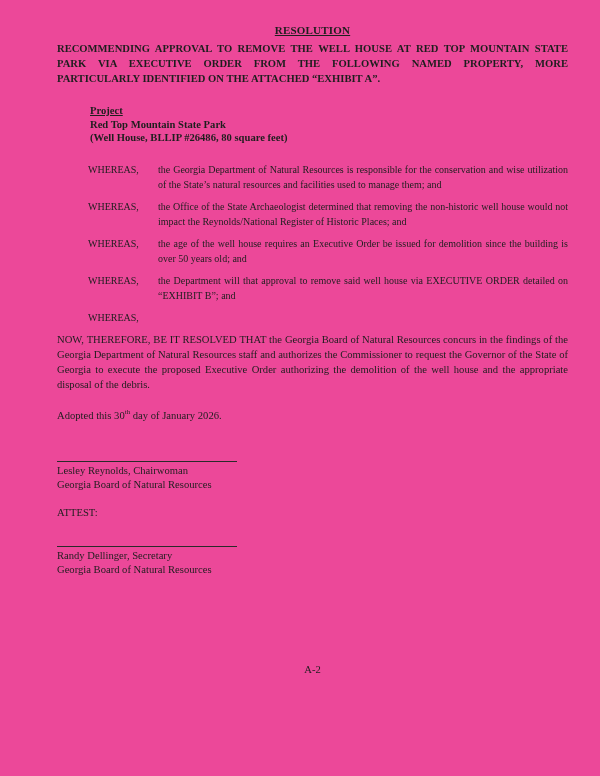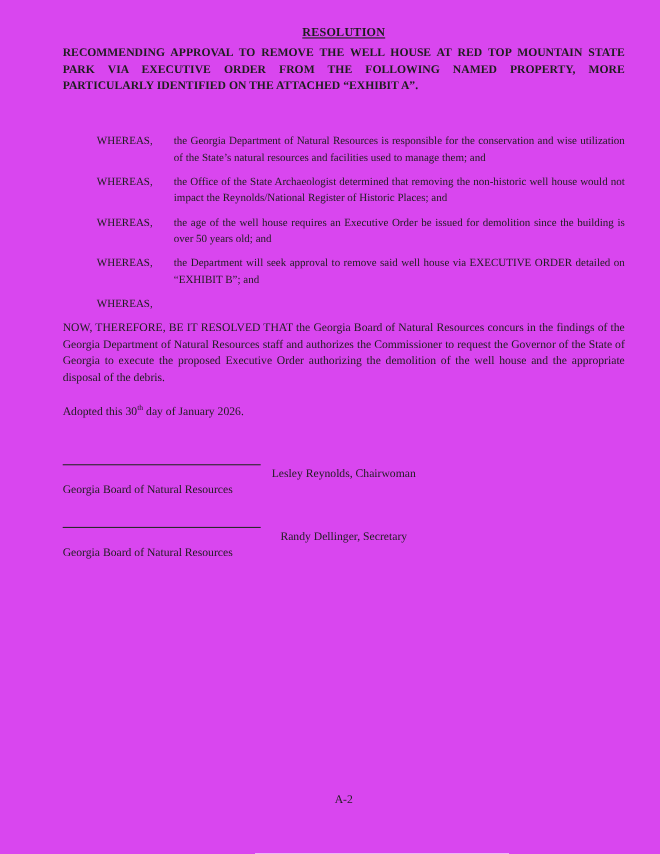--- a/index.html
+++ b/index.html
@@ -1,21 +1,21 @@
 <!DOCTYPE html>
 <html><head>
 <meta charset="utf-8">
 <style>
   * { margin: 0; padding: 0; box-sizing: border-box; }
   html, body { background: #ffffff; }
   .page {
     position: relative;
     width: 600px;
     height: 776px;
-    background: #d946ef;
+    background: #ec4899;
     font-family: "Liberation Serif", serif;
     color: #1e1e1e;
     overflow: hidden;
   }
   .content {
     padding: 24px 32px 0 57px;
   }
   .doc-title {
     text-align: center;
     font-weight: bold;
@@ -81,81 +81,87 @@
   .sig-block-2 { margin-top: 13px; }
   .sig-line {
     width: 180px;
     border-bottom: 1px solid #2a2a2a;
     height: 14px;
   }
   .sig-name, .sig-org {
     font-size: 10.6px;
     line-height: 14px;
   }
-  .sig-name { margin-top: 2px; text-align: center; }
+  .sig-name { margin-top: 2px; }
   .attest {
     margin-top: 13px;
     font-size: 10.6px;
     line-height: 15px;
   }
   .page-number {
     position: absolute;
-    top: 722px;
+    top: 664px;
     left: 57px;
     width: 511px;
     text-align: center;
     font-size: 10.6px;
   }
 </style>
 </head>
 <body>
 
 <div class="page">
   <div class="content">
 
     <div class="doc-title">RESOLUTION</div>
 
     <div class="intro">RECOMMENDING APPROVAL TO REMOVE THE WELL HOUSE AT RED TOP MOUNTAIN STATE PARK VIA EXECUTIVE ORDER FROM THE FOLLOWING NAMED PROPERTY, MORE PARTICULARLY IDENTIFIED ON THE ATTACHED “EXHIBIT A”.</div>
 
     <div class="meta-row">
+      <div class="meta-col-project">
+        <div class="meta-label">Project</div>
+        <div class="meta-line">Red Top Mountain State Park</div>
+        <div class="meta-line">(Well House, BLLIP #26486, 80 square feet)</div>
+      </div>
     </div>
 
     <div class="whereas-section">
       <div class="whereas-row">
         <div class="whereas-label">WHEREAS,</div>
         <div class="whereas-text">the Georgia Department of Natural Resources is responsible for the conservation and wise utilization of the State’s natural resources and facilities used to manage them; and</div>
       </div>
       <div class="whereas-row">
         <div class="whereas-label">WHEREAS,</div>
         <div class="whereas-text">the Office of the State Archaeologist determined that removing the non-historic well house would not impact the Reynolds/National Register of Historic Places; and</div>
       </div>
       <div class="whereas-row">
         <div class="whereas-label">WHEREAS,</div>
         <div class="whereas-text">the age of the well house requires an Executive Order be issued for demolition since the building is over 50 years old; and</div>
       </div>
       <div class="whereas-row">
         <div class="whereas-label">WHEREAS,</div>
-        <div class="whereas-text">the Department will seek approval to remove said well house via EXECUTIVE ORDER detailed on “EXHIBIT B”; and</div>
+        <div class="whereas-text">the Department will that approval to remove said well house via EXECUTIVE ORDER detailed on “EXHIBIT B”; and</div>
       </div>
       <div class="whereas-row">
         <div class="whereas-label">WHEREAS,</div>
       </div>
     </div>
 
     <div class="resolved">NOW, THEREFORE, BE IT RESOLVED THAT the Georgia Board of Natural Resources concurs in the findings of the Georgia Department of Natural Resources staff and authorizes the Commissioner to request the Governor of the State of Georgia to execute the proposed Executive Order authorizing the demolition of the well house and the appropriate disposal of the debris.</div>
 
     <div class="adopted"><span>Adopted this 30</span><sup>th</sup><span> day of January 2026.</span></div>
 
 
     <div class="sig-block-1">
       <div class="sig-line"></div>
       <div class="sig-name">Lesley Reynolds, Chairwoman</div>
       <div class="sig-org">Georgia Board of Natural Resources</div>
     </div>
 
+    <div class="attest">ATTEST:</div>
 
     <div class="sig-block-2">
       <div class="sig-line"></div>
       <div class="sig-name">Randy Dellinger, Secretary</div>
       <div class="sig-org">Georgia Board of Natural Resources</div>
     </div>
 
   </div>
 
   <div class="page-number">A-2</div>

